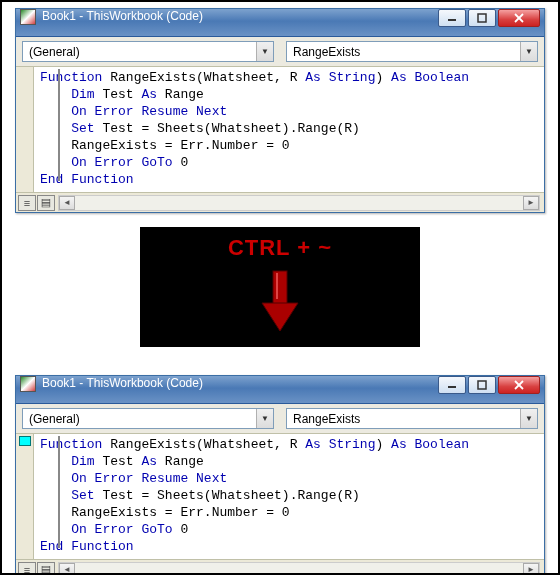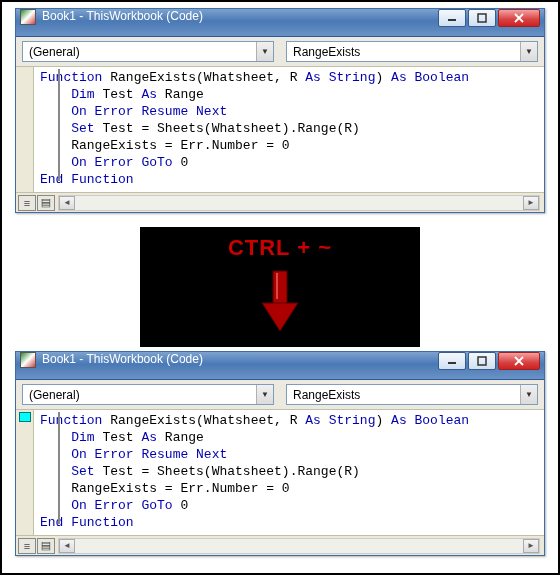--- a/index.html
+++ b/index.html
@@ -155,21 +155,21 @@
     font-size: 8px;
     display: flex; align-items: center; justify-content: center;
     color: #555;
   }
   .bottombar .hscroll-arrow.left { left: 0; }
   .bottombar .hscroll-arrow.right { right: 0; }
   .middle {
     display: flex;
     flex-direction: column;
     align-items: center;
-    margin: 14px 0 4px;
+    margin: 14px 0 28px;
   }
   .blackbox {
     width: 280px;
     background: #000;
     display: flex;
     flex-direction: column;
     align-items: center;
     padding: 8px 0 12px;
   }
   .ctrl {

